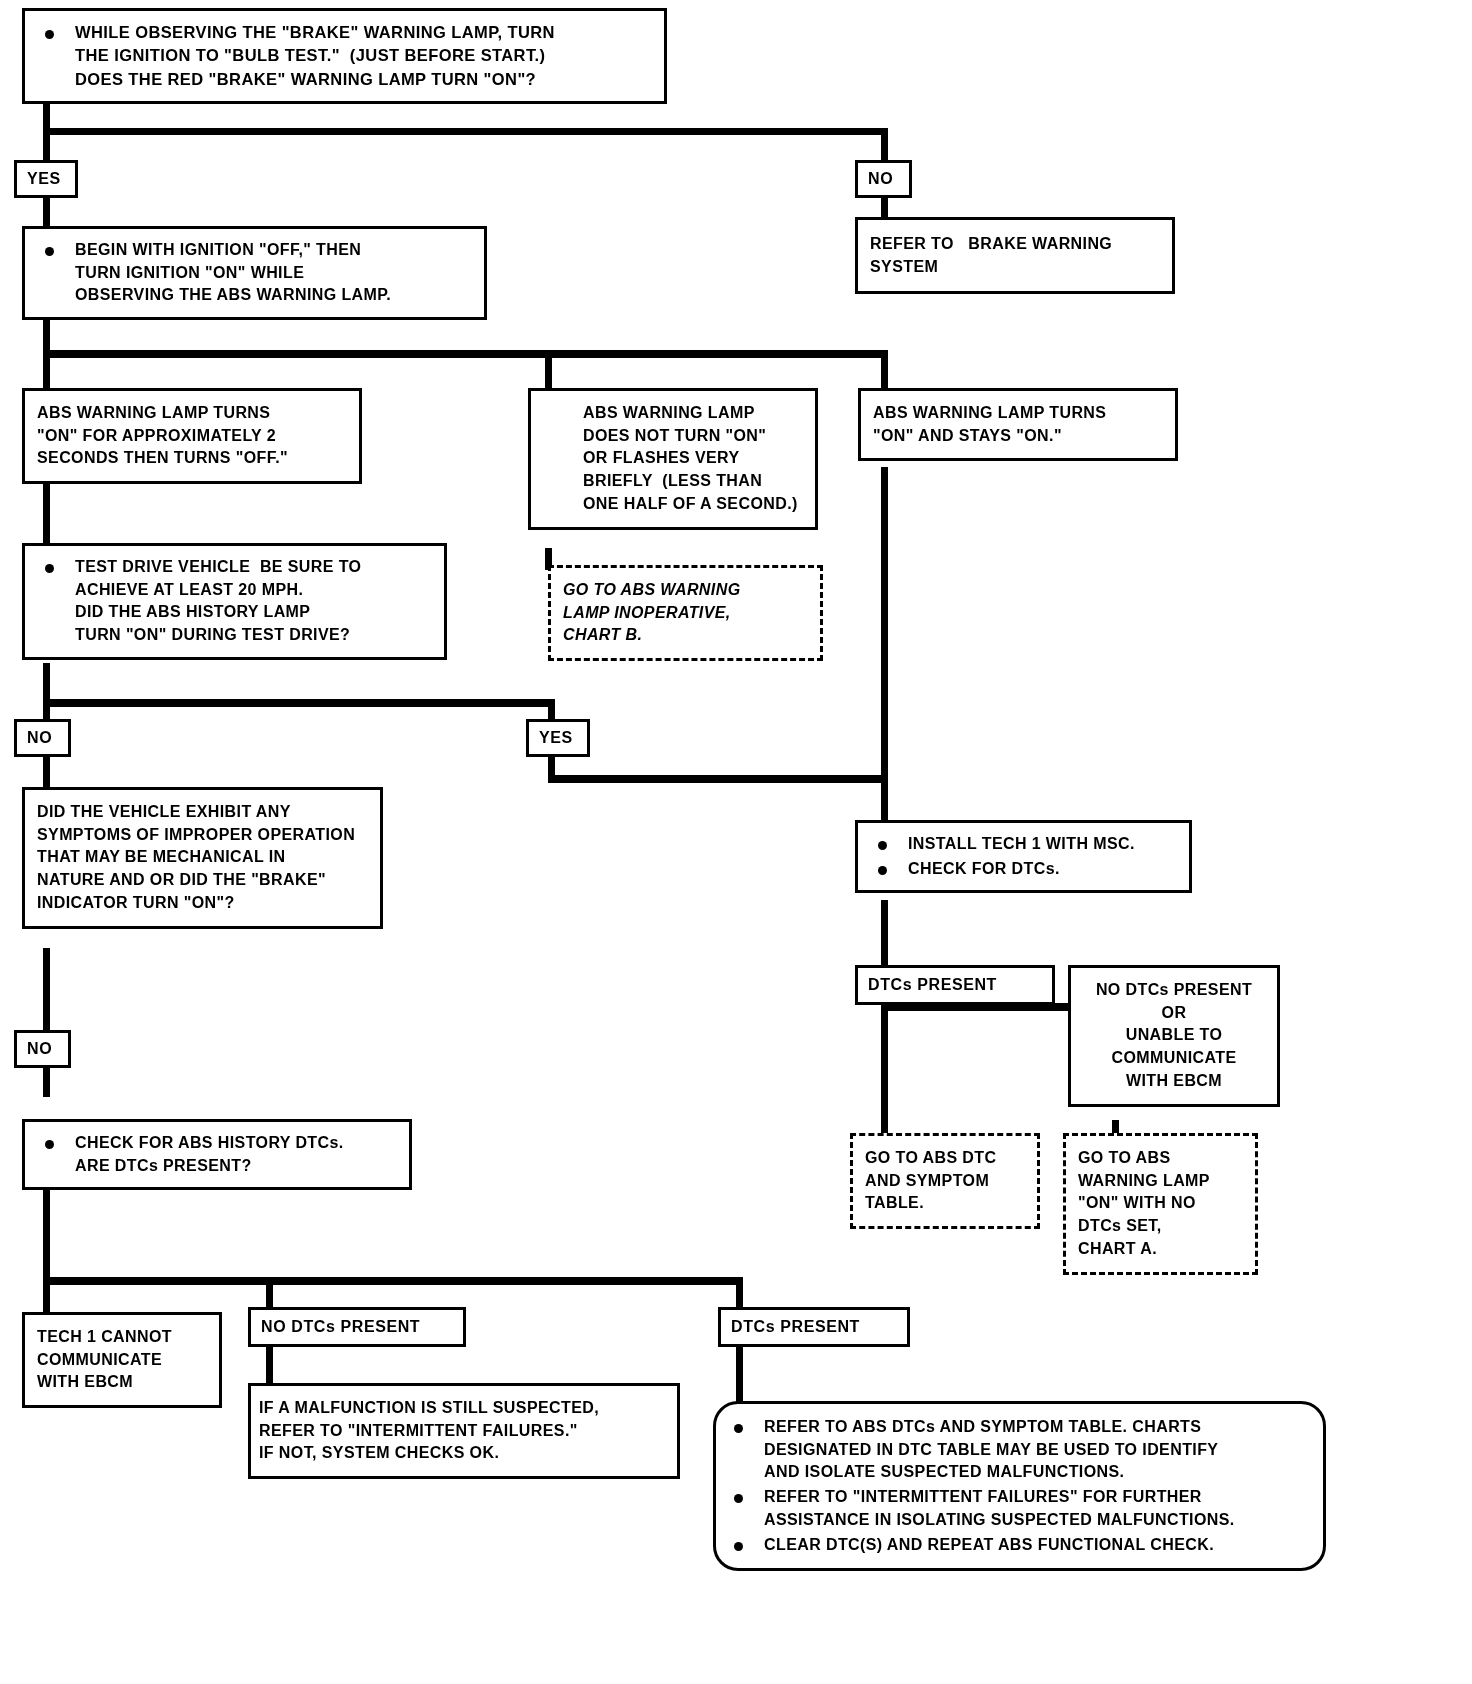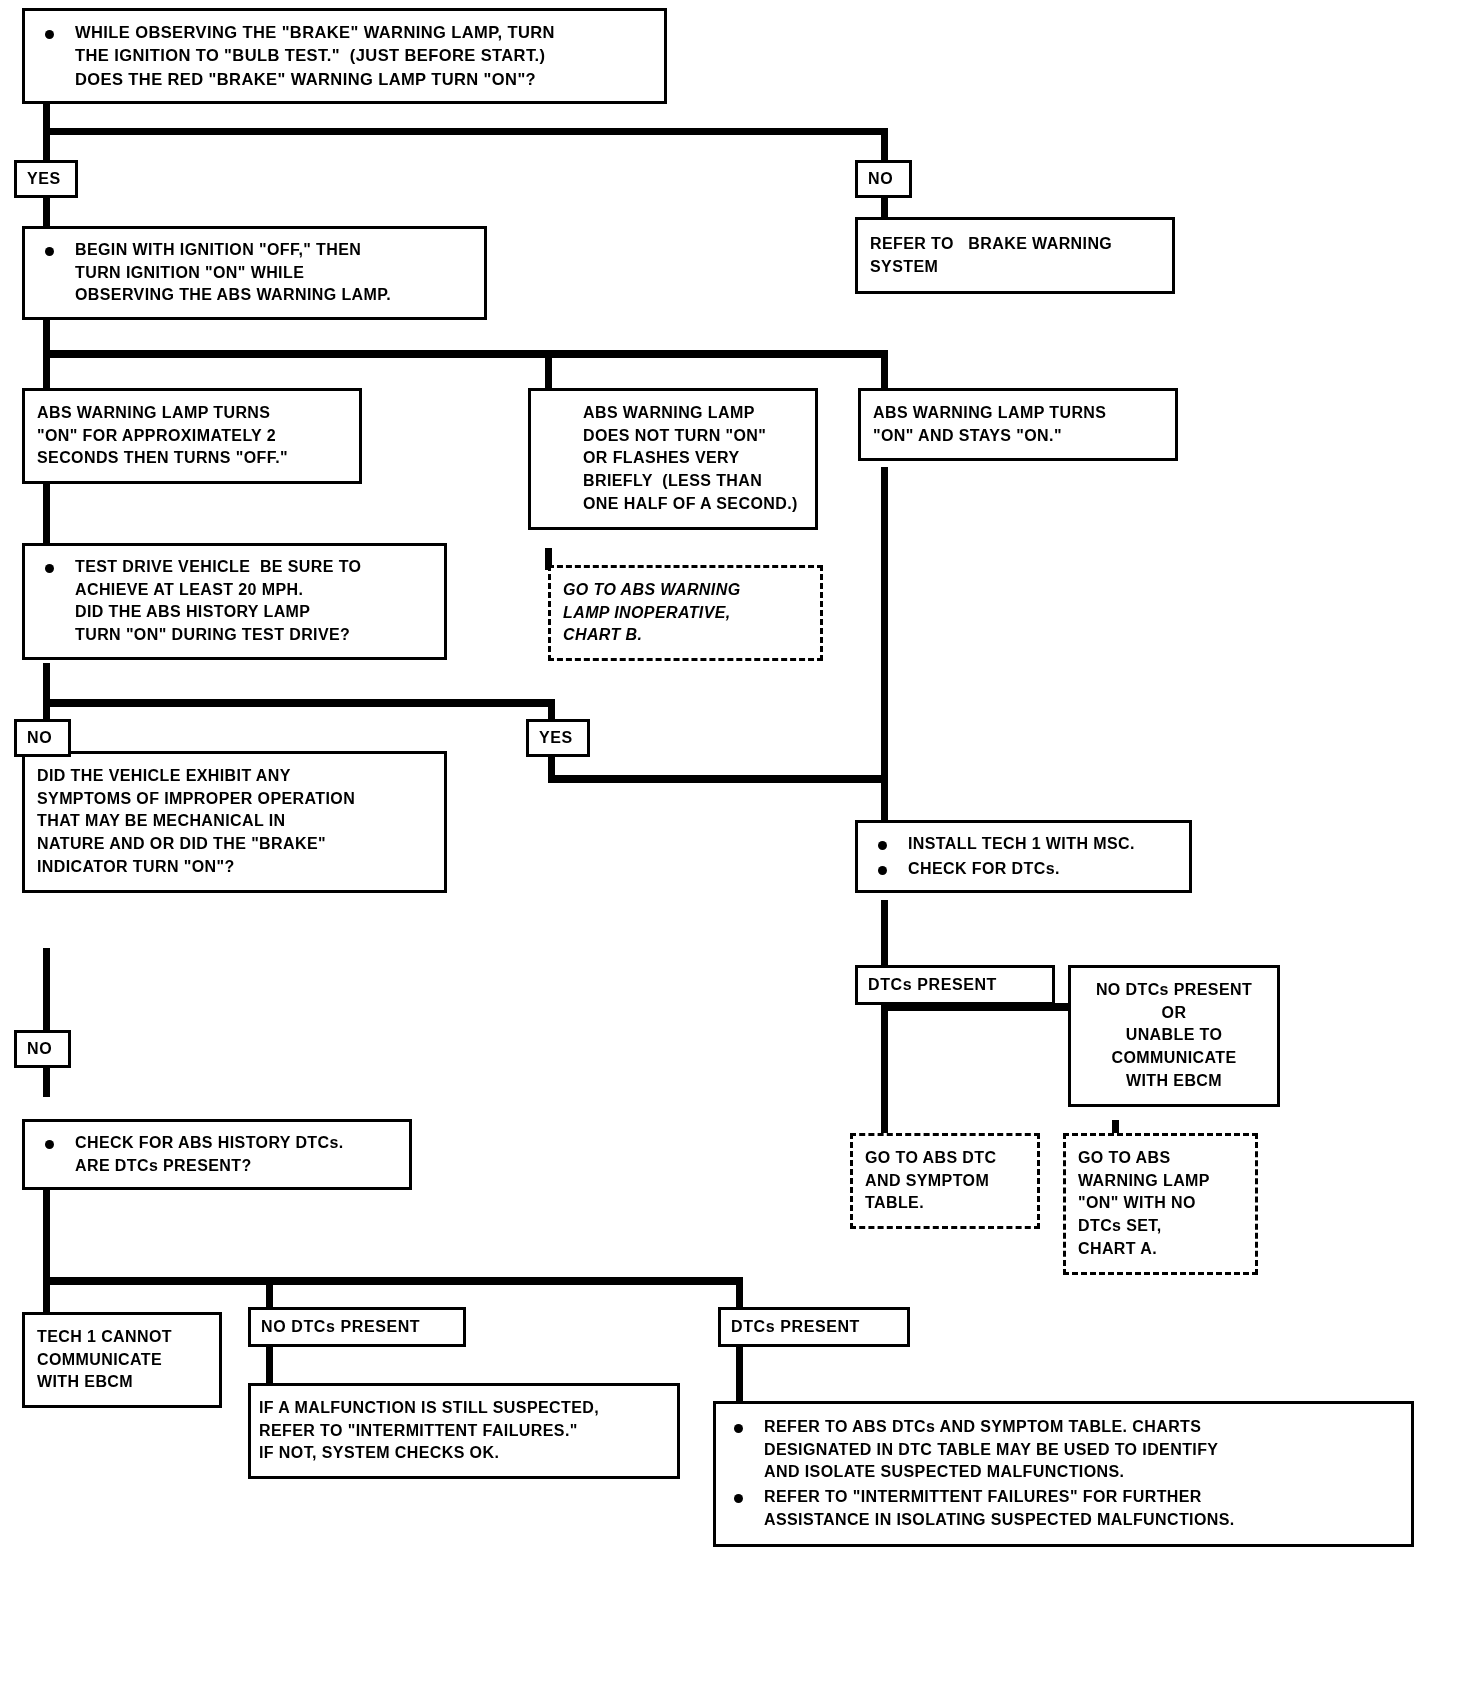--- a/index.html
+++ b/index.html
@@ -227,21 +227,21 @@
   </div>
 
   <div class="tag t16" style="left:14px; top:719px; width:57px; height:38px;">
     <span>NO</span>
   </div>
 
   <div class="tag t16" style="left:526px; top:719px; width:64px; height:38px;">
     <span>YES</span>
   </div>
 
-  <div class="box t16" style="left:22px; top:751px; width:425px;">
+  <div class="box t16" style="left:22px; top:787px; width:361px;">
     <div class="inner" style="padding:11px 12px;">
       <span class="line">DID THE VEHICLE EXHIBIT ANY</span>
       <span class="line">SYMPTOMS OF IMPROPER OPERATION</span>
       <span class="line">THAT MAY BE MECHANICAL IN</span>
       <span class="line">NATURE AND OR DID THE "BRAKE"</span>
       <span class="line">INDICATOR TURN "ON"?</span>
     </div>
   </div>
 
   <div class="tag t16" style="left:14px; top:1030px; width:57px; height:38px;">
@@ -324,31 +324,35 @@
   </div>
 
   <div class="box t16" style="left:248px; top:1383px; width:432px;">
     <div class="inner" style="padding:11px 8px;">
       <span class="line">IF A MALFUNCTION IS STILL SUSPECTED,</span>
       <span class="line">REFER TO "INTERMITTENT FAILURES."</span>
       <span class="line">IF NOT, SYSTEM CHECKS OK.</span>
     </div>
   </div>
 
-  <div class="box bulleted t16" style="left:713px; top:1401px; width:701px;">
+  <div class="box bulleted t16" style="left:713px; top:1401px; width:613px;border-radius:25px;">
     <div class="inner" style="padding:12px 12px;">
       <ul class="bl">
         <li>
           <span class="dot"></span>
           <span class="line">REFER TO ABS DTCs AND SYMPTOM TABLE. CHARTS</span>
           <span class="line">DESIGNATED IN DTC TABLE MAY BE USED TO IDENTIFY</span>
           <span class="line">AND ISOLATE SUSPECTED MALFUNCTIONS.</span>
         </li>
         <li>
           <span class="dot"></span>
           <span class="line">REFER TO "INTERMITTENT FAILURES" FOR FURTHER</span>
           <span class="line">ASSISTANCE IN ISOLATING SUSPECTED MALFUNCTIONS.</span>
         </li>
+        <li>
+          <span class="dot"></span>
+          <span class="line">CLEAR DTC(S) AND REPEAT ABS FUNCTIONAL CHECK.</span>
+        </li>
       </ul>
     </div>
   </div>
 
 </div>
 
 </body></html>

